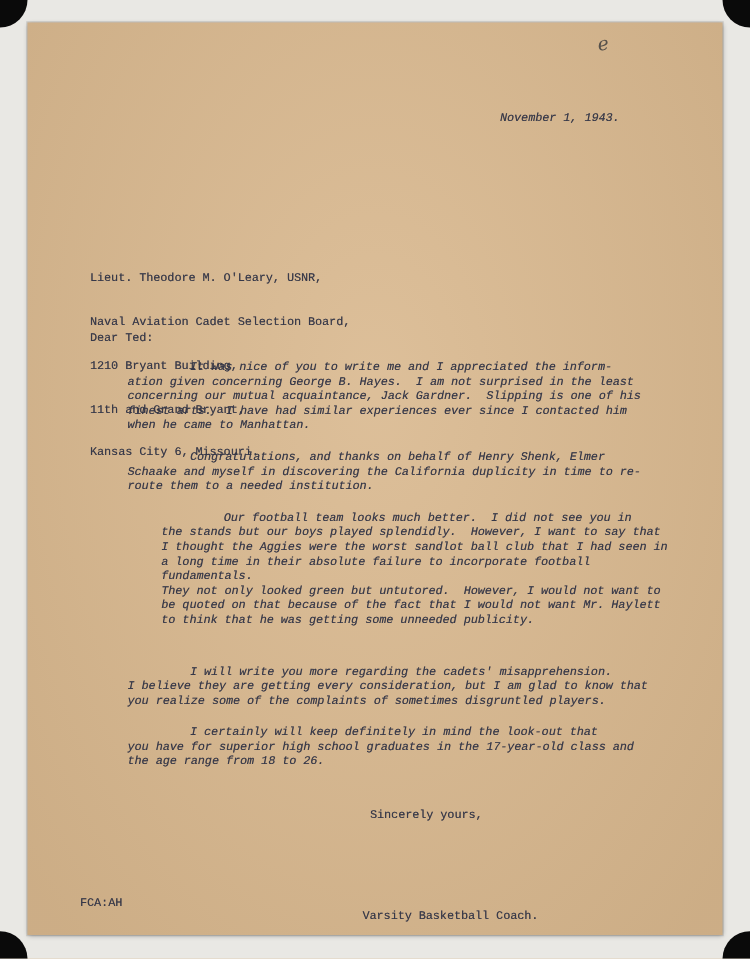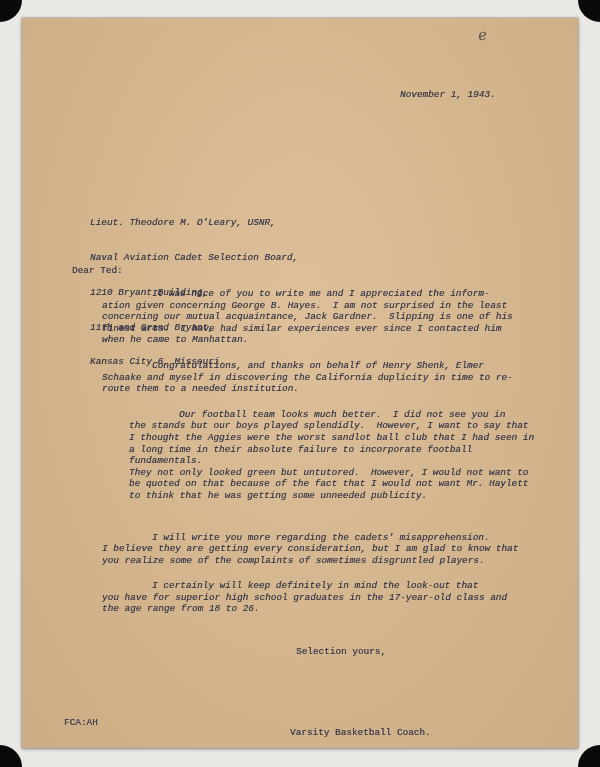--- a/index.html
+++ b/index.html
@@ -48,21 +48,21 @@
   .annotation-mark {
     position: absolute;
     top: 8px; left: 456px;
     color: var(--pencil);
     font-family: "DejaVu Serif", "Liberation Serif", serif;
     font-style: italic;
     font-size: 15px;
     transform: rotate(-8deg);
   }
   .date-line       { top: 71px;  left: 378px; font-style: italic; }
-  .recipient-block { top: 176px; left: 68px; font-style: italic; }
+  .recipient-block { top: 176px; left: 50px; }
   .salutation      { top: 247px; left: 50px; }
   .body-block      { top: 270px; left: 80px; width: 446px; position: absolute; }
   .para {
     color: var(--ink);
     font-size: 9.4px;
     line-height: 11.6px;
     white-space: pre-wrap;
     text-indent: 50px;
     margin-bottom: 14px;
     text-shadow: 0.2px 0 0 rgba(40,42,58,0.55);
@@ -114,21 +114,21 @@
 be quoted on that because of the fact that I would not want Mr. Haylett
 to think that he was getting some unneeded publicity.</div>
     <div class="para">I will write you more regarding the cadets' misapprehension.
 I believe they are getting every consideration, but I am glad to know that
 you realize some of the complaints of sometimes disgruntled players.</div>
     <div class="para">I certainly will keep definitely in mind the look-out that
 you have for superior high school graduates in the 17-year-old class and
 the age range from 18 to 26.</div>
   </div>
 
-  <div class="typed closing">Selection yours,</div>
+  <div class="typed closing">Sincerely yours,</div>
 
   <div class="typed signature-block">
     <div>Varsity Basketball Coach.</div>
   </div>
 
   <div class="typed initials">FCA:AH</div>
 
 </div>
 
 </body></html>

